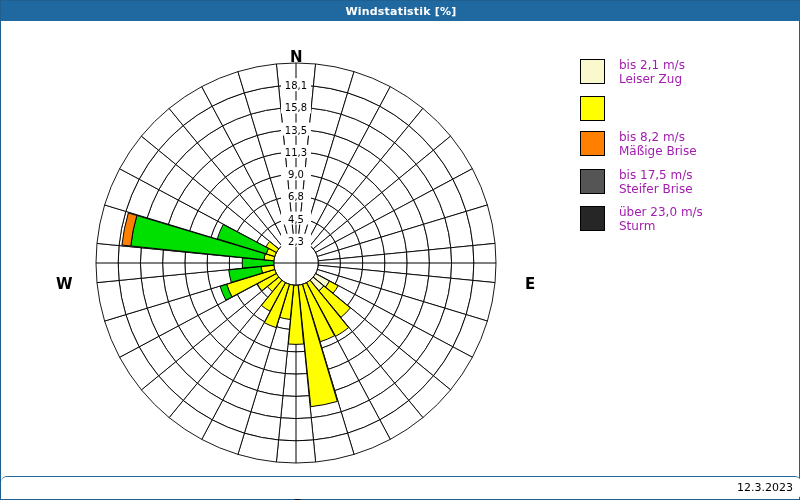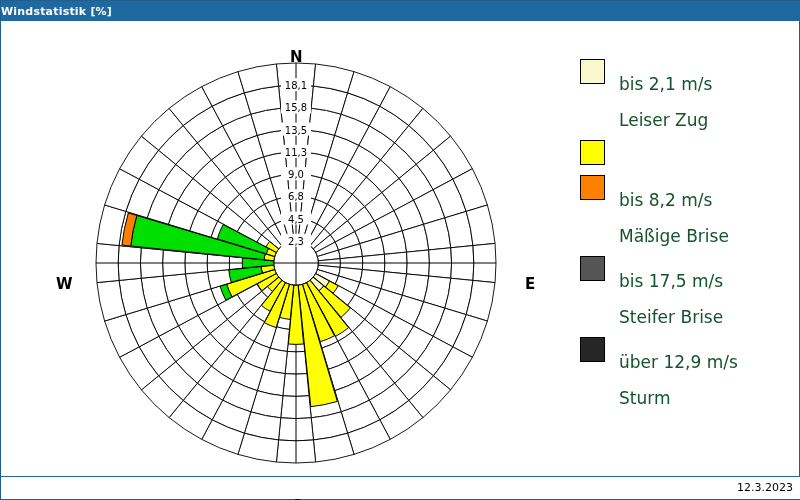--- a/index.html
+++ b/index.html
@@ -8,32 +8,32 @@
     background:#ffffff;
     font-family:"DejaVu Sans","Liberation Sans",sans-serif;
   }
   #app{
     position:relative;width:800px;height:500px;box-sizing:border-box;
     border:1px solid #1f6090;background:#ffffff;
   }
   #titlebar{
     position:absolute;left:0;top:0;width:800px;height:20px;
     background:#2069a0;
-    display:flex;align-items:center;
+    display:flex;align-items:center;justify-content:center;
   }
   #title-text{
     color:#ffffff;font-size:11px;font-weight:bold;letter-spacing:.2px;
     font-family:"DejaVu Sans","Liberation Sans",sans-serif;
   }
   #content{
     position:absolute;left:1px;top:21px;width:796px;height:456px;background:#ffffff;
   }
   #footer{
     position:absolute;left:0;bottom:0;width:800px;height:22px;
-    border-top:1px solid #2069a0;background:#ffffff;
+    border-top:1px solid #2069a0;background:#ffffff;border-radius:6px;
   }
   #footer-date{
     position:absolute;right:8px;top:4px;font-size:11px;color:#000;
   }
   #rose-wrap{position:absolute;left:0;top:0;width:560px;height:456px;}
   #rose-svg{display:block;}
   .compass-label{
     position:absolute;font-size:15px;font-weight:bold;color:#000;
     font-family:"DejaVu Sans","Liberation Sans",sans-serif;
   }
@@ -49,23 +49,22 @@
     position:absolute;left:578px;top:36px;width:215px;
   }
   .legend-row{
     display:flex;align-items:flex-start;margin-bottom:9px;
   }
   .legend-swatch{
     width:23px;height:23px;border:1px solid #000;flex:0 0 auto;margin-top:1px;
   }
   .legend-texts{margin-left:14px;line-height:1.18;}
   .legend-line{
-    font-size:17px;color:#14532d;white-space:nowrap;
+    font-size:12px;color:#a21caf;white-space:nowrap;
     font-family:"DejaVu Sans","Liberation Sans",sans-serif;
-    margin-top:16px;
   }
 </style>
 </head>
 <body>
 
 <div id="app">
 
   <div id="titlebar">
     <span id="title-text">Windstatistik [%]</span>
   </div>
@@ -440,21 +439,21 @@
         <div class="legend-row">
           <div class="legend-swatch" style="background: rgb(85, 85, 85);"></div>
           <div class="legend-texts">
             <div class="legend-line">bis 17,5 m/s</div>
             <div class="legend-line">Steifer Brise</div>
           </div>
         </div>
         <div class="legend-row">
           <div class="legend-swatch" style="background: rgb(38, 38, 38);"></div>
           <div class="legend-texts">
-            <div class="legend-line">über 12,9 m/s</div>
+            <div class="legend-line">über 23,0 m/s</div>
             <div class="legend-line">Sturm</div>
           </div>
         </div>
       </div>
 
   </div>
 
   <div id="footer">
     <span id="footer-date">12.3.2023</span>
   </div>

